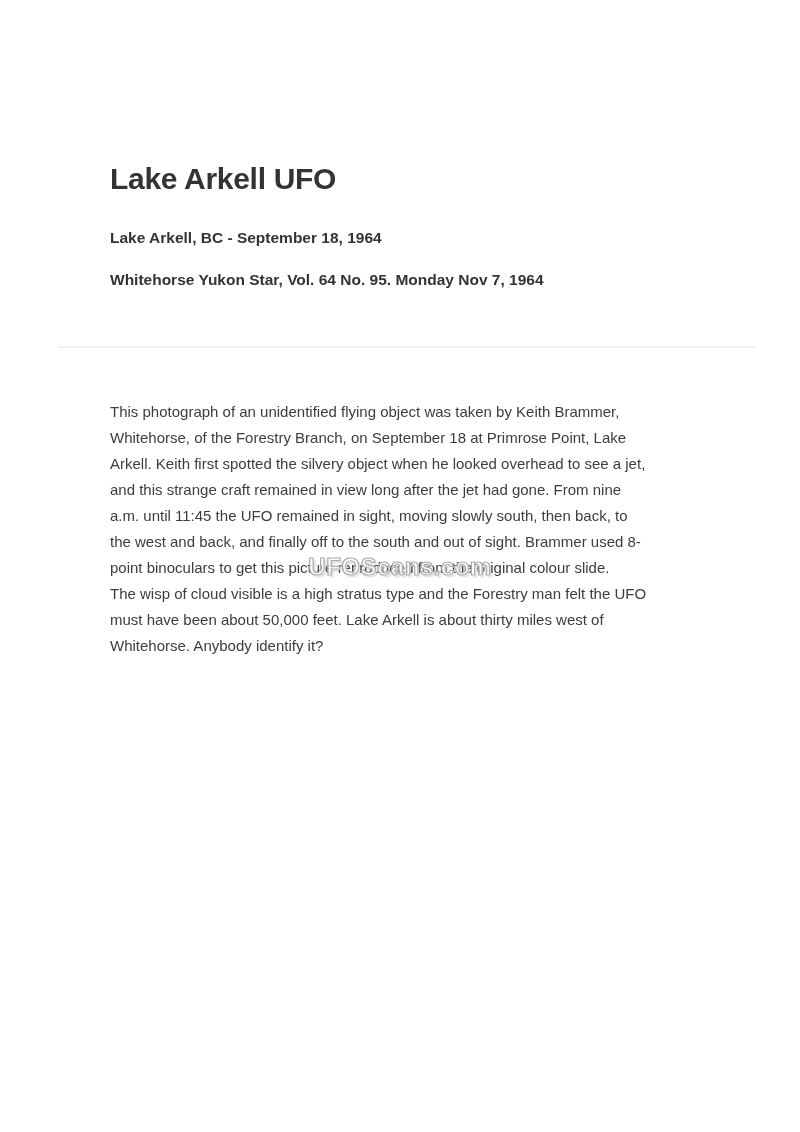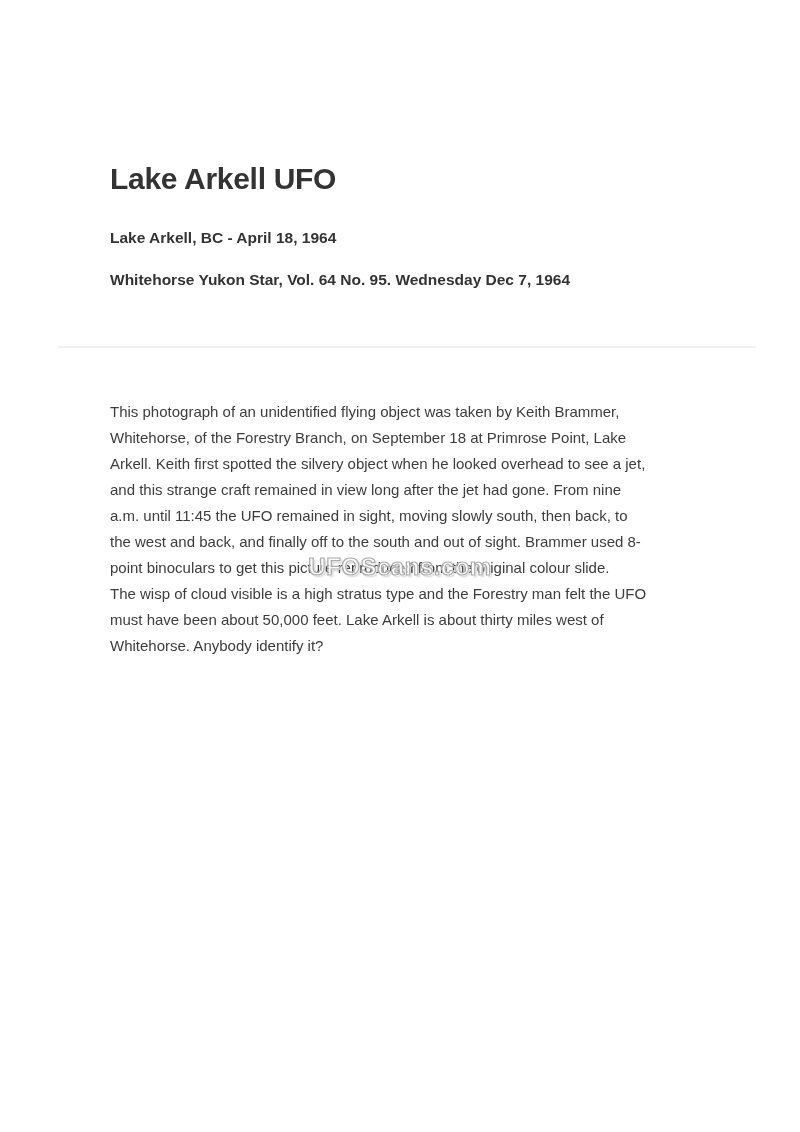--- a/index.html
+++ b/index.html
@@ -75,22 +75,22 @@
     pointer-events: none;
     z-index: 5;
   }
 </style>
 </head>
 <body>
 
 <div class="page">
   <main class="article">
     <h1 class="page-title">Lake Arkell UFO</h1>
-    <p class="subtitle first">Lake Arkell, BC - April 18, 1964</p>
-    <p class="subtitle second">Whitehorse Yukon Star, Vol. 64 No. 95. Wednesday Dec 7, 1964</p>
+    <p class="subtitle first">Lake Arkell, BC - September 18, 1964</p>
+    <p class="subtitle second">Whitehorse Yukon Star, Vol. 64 No. 95. Monday Nov 7, 1964</p>
     <hr class="divider">
     <div class="body-text">
       <p>This photograph of an unidentified flying object was taken by Keith Brammer,
 Whitehorse, of the Forestry Branch, on September 18 at Primrose Point, Lake
 Arkell. Keith first spotted the silvery object when he looked overhead to see a jet,
 and this strange craft remained in view long after the jet had gone. From nine
 a.m. until 11:45 the UFO remained in sight, moving slowly south, then back, to
 the west and back, and finally off to the south and out of sight. Brammer used 8-
 point binoculars to get this picture reproduced from the original colour slide.
 The wisp of cloud visible is a high stratus type and the Forestry man felt the UFO

